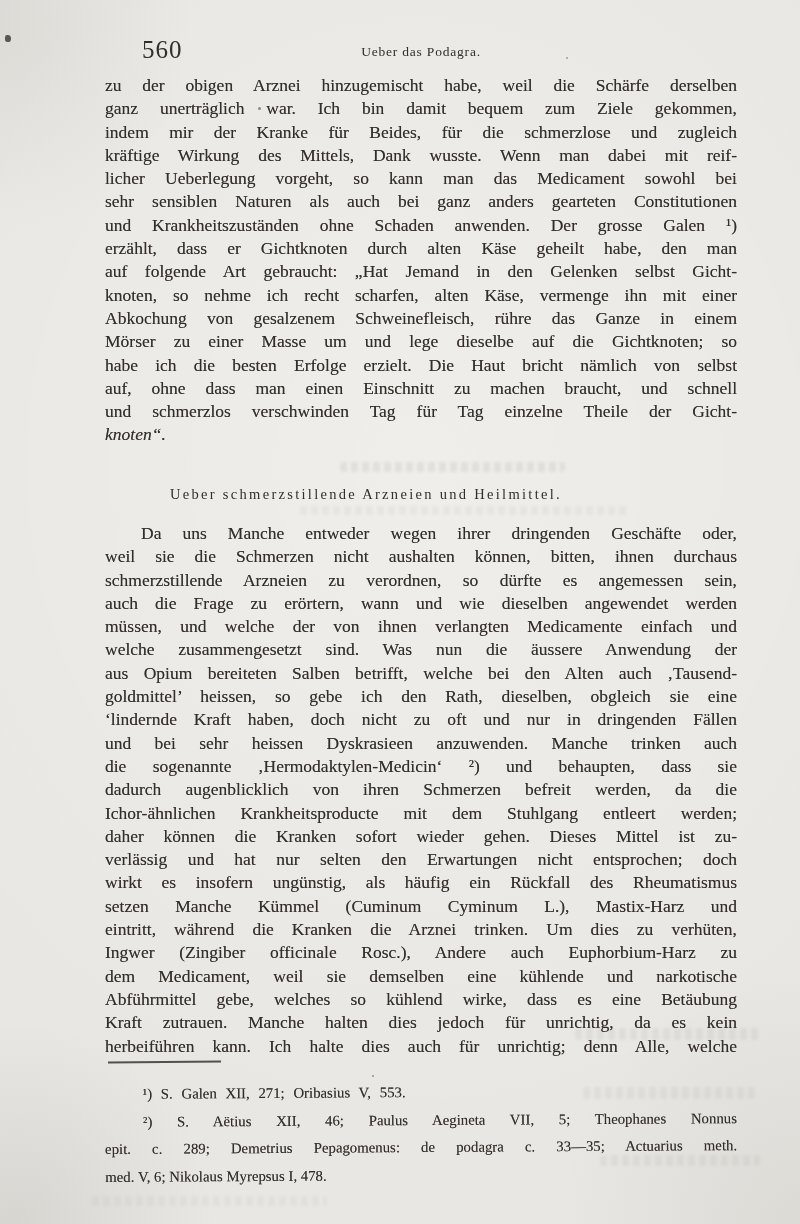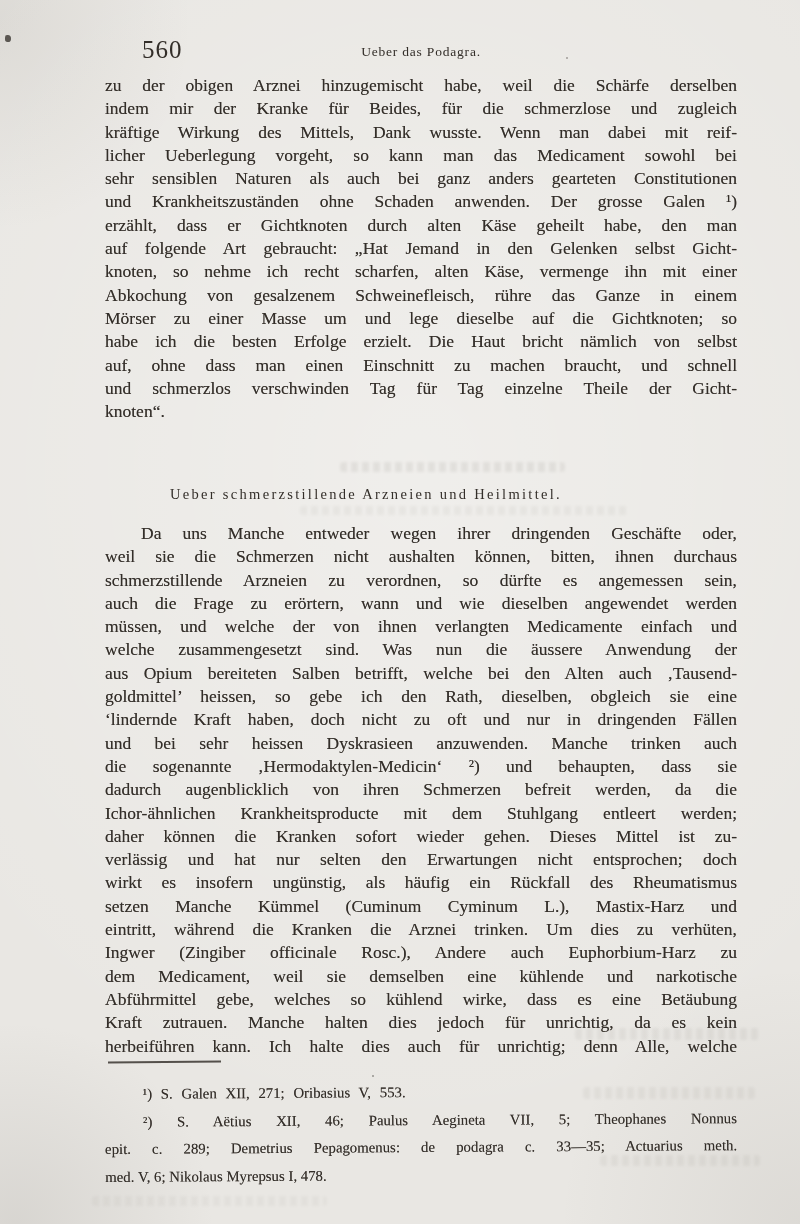--- a/index.html
+++ b/index.html
@@ -30,21 +30,21 @@
   .col { position: absolute; left: 105px; width: 632px; }
   .para1 { top: 74px; }
   .para2 { top: 522px; }
   .line {
     font-size: 17.5px; line-height: 23.3px;
     text-align: justify; text-align-last: justify;
     white-space: nowrap; 
     overflow: visible;
   }
   .line, .fnline { text-shadow: 0 0 0.5px rgba(52,46,40,0.55); }
-  .line.last { text-align-last: left; }
+  .line.last { text-align-last: left; font-style: italic; }
   .line.indent { padding-left: 36px; }
   .heading {
     top: 486px; text-align: center;
     font-size: 14.5px; font-weight: normal; letter-spacing: 2.3px;
     margin: 0; transform: translateX(-55px);
   }
   .fnblock { top: 1081px; transform: rotate(-0.35deg); transform-origin: 0 50%; }
   .fnline {
     font-size: 14.8px; line-height: 27.6px;
     text-align: justify; text-align-last: justify;
@@ -76,20 +76,21 @@
 </head>
 <body>
 
 <div class="page">
 
   <span class="pagenum">560</span>
   <span class="runhead">Ueber das Podagra.</span>
 
   <div class="col para1">
     <div class="line">zu der obigen Arznei hinzugemischt habe, weil die Schärfe derselben</div>
+    <div class="line">ganz unerträglich war. Ich bin damit bequem zum Ziele gekommen,</div>
     <div class="line">indem mir der Kranke für Beides, für die schmerzlose und zugleich</div>
     <div class="line">kräftige Wirkung des Mittels, Dank wusste. Wenn man dabei mit reif-</div>
     <div class="line">licher Ueberlegung vorgeht, so kann man das Medicament sowohl bei</div>
     <div class="line">sehr sensiblen Naturen als auch bei ganz anders gearteten Constitutionen</div>
     <div class="line">und Krankheitszuständen ohne Schaden anwenden. Der grosse Galen ¹)</div>
     <div class="line">erzählt, dass er Gichtknoten durch alten Käse geheilt habe, den man</div>
     <div class="line">auf folgende Art gebraucht: „Hat Jemand in den Gelenken selbst Gicht-</div>
     <div class="line">knoten, so nehme ich recht scharfen, alten Käse, vermenge ihn mit einer</div>
     <div class="line">Abkochung von gesalzenem Schweinefleisch, rühre das Ganze in einem</div>
     <div class="line">Mörser zu einer Masse um und lege dieselbe auf die Gichtknoten; so</div>

